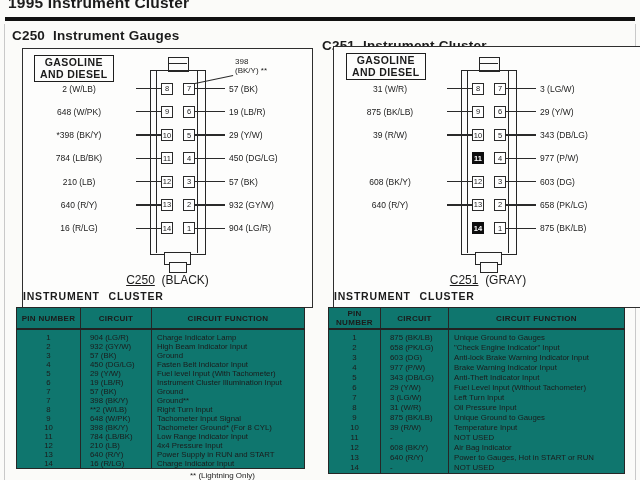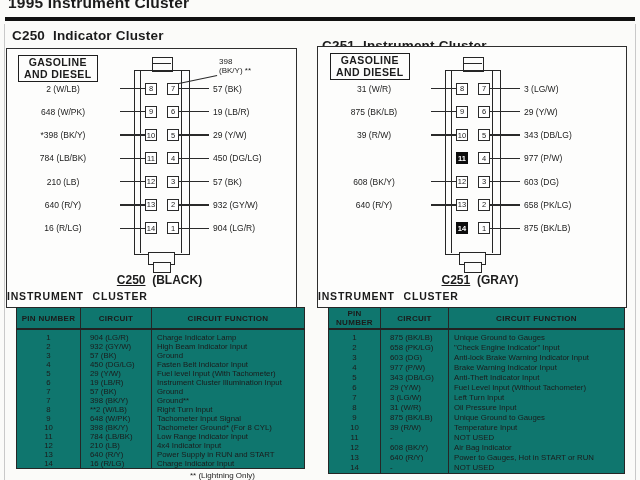--- a/index.html
+++ b/index.html
@@ -5,21 +5,21 @@
   html,body{margin:0;padding:0;}
   body{width:640px;height:480px;overflow:hidden;position:relative;
        background:#fbfbf9;color:#1b1b1b;
        font-family:"Liberation Sans","DejaVu Sans",sans-serif;
        -webkit-font-smoothing:antialiased;}
   .abs{position:absolute;}
   .t-title{font-size:15.5px;font-weight:bold;letter-spacing:.2px;}
   .rule{background:#111;}
   .frameline{background:#c9c9c9;}
   .sec-h{font-size:13.5px;font-weight:bold;letter-spacing:.2px;white-space:pre;}
-  .diagbox{border:1.4px solid #2e2e2e;background:#fdfdfc;}
+  .diagbox{border:1.4px solid #2e2e2e;background:#fdfdfc;margin-left:16px;}
   .fuelbox{border:1.8px solid #1e1e1e;padding:1px 5px;text-align:center;
            font-weight:bold;font-size:10.5px;line-height:11.5px;letter-spacing:.4px;
            background:#fdfdfc;white-space:pre;}
   
   .conn-body{position:absolute;border:1.5px solid #262626;background:transparent;}
   .wall{position:absolute;width:1.4px;background:#262626;}
   .tab{position:absolute;border:1.5px solid #262626;background:#fdfdfc;}
   .tabline{position:absolute;height:1.3px;background:#262626;}
   .rows{position:absolute;display:flex;flex-direction:column;row-gap:10.3px;}
   .pinrow{display:flex;align-items:center;height:13px;}
@@ -28,21 +28,21 @@
   .wl.r{padding-left:4px;}
   .lead{width:25px;height:1.4px;background:#2a2a2a;flex:none;}
   .lead.r{width:30px;}
   .lead.none{visibility:hidden;}
   .pin{flex:none;width:12px;height:12px;box-sizing:border-box;border:1.2px solid #2a2a2a;
        background:#fff;font-size:7.5px;display:flex;align-items:center;justify-content:center;}
   .pin.black{background:#0d0d0d;color:#fff;border-color:#0d0d0d;font-weight:bold;}
   .pgap{flex:none;width:10px;}
   .cornerlbl{position:absolute;font-size:8px;line-height:9px;white-space:pre;}
   .diagline{position:absolute;height:1.3px;background:#2a2a2a;transform-origin:left center;}
-  .cname{position:absolute;left:8px;width:100%;text-align:center;font-weight:bold;font-size:12px;}
+  .cname{position:absolute;left:0;width:100%;text-align:center;font-weight:normal;font-size:12px;}
   .cname .u{text-decoration:underline;}
   .ccap{position:absolute;left:0;width:100%;font-weight:bold;
         font-size:10.5px;letter-spacing:.8px;word-spacing:5px;}
   
   table.pintable{position:absolute;border-collapse:collapse;table-layout:fixed;
                  border:1.2px solid #262626;background:#0f766e;}
   .pintable th{font-size:8px;font-weight:bold;letter-spacing:.3px;height:20px;
                border-bottom:2.2px solid #222;padding:0;text-align:center;vertical-align:middle;}
   .pintable td{font-size:7.8px;padding:0;vertical-align:top;white-space:nowrap;overflow:hidden;}
   .t250 td{line-height:9px;}
@@ -56,21 +56,21 @@
   .footnote{font-size:8px;white-space:nowrap;}
 </style>
 </head>
 <body>
 
 <div class="abs t-title" style="left:8px;top:-6px;">1995 Instrument Cluster</div>
 <div class="abs rule" style="left:5px;top:17px;width:630px;height:3.5px;"></div>
 <div class="abs frameline" style="left:4px;top:24px;width:1px;height:456px;"></div>
 <div class="abs frameline" style="left:635px;top:24px;width:1px;height:456px;"></div>
 
-<div class="abs sec-h" style="left:12px;top:28px;">C250  Indicator Cluster</div>
+<div class="abs sec-h" style="left:12px;top:28px;">C250  Instrument Gauges</div>
 <div class="abs sec-h" style="left:322px;top:38px;text-align:center;">C251  Instrument Cluster</div>
 
 <div class="abs diagbox" style="left:6px;top:48px;width:289px;height:258px;">
   <div class="abs fuelbox" style="left:11px;top:6px;"><span>GASOLINE</span><br><span>AND DIESEL</span></div>
 
   <div class="tab" style="left:145px;top:8px;width:19px;height:13px;"></div>
   <div class="tabline" style="left:145px;top:13.5px;width:19px;"></div>
   <div class="conn-body" style="left:127px;top:21px;width:54px;height:183px;"></div>
   <div class="wall" style="left:133px;top:21px;height:183px;"></div>
   <div class="wall" style="left:174px;top:21px;height:183px;"></div>
@@ -302,21 +302,21 @@
         <td class="c3">Tachometer Ground* (For 8 CYL)</td>
       </tr>
       <tr>
         <td class="c1">11</td>
         <td class="c2">784 (LB/BK)</td>
         <td class="c3">Low Range Indicator Input</td>
       </tr>
       <tr>
         <td class="c1">12</td>
         <td class="c2">210 (LB)</td>
-        <td class="c3">4x4 Indicator Input</td>
+        <td class="c3">4x4 Pressure Input</td>
       </tr>
       <tr>
         <td class="c1">13</td>
         <td class="c2">640 (R/Y)</td>
         <td class="c3">Power Supply in RUN and START</td>
       </tr>
       <tr>
         <td class="c1">14</td>
         <td class="c2">16 (R/LG)</td>
         <td class="c3">Charge Indicator Input</td>

